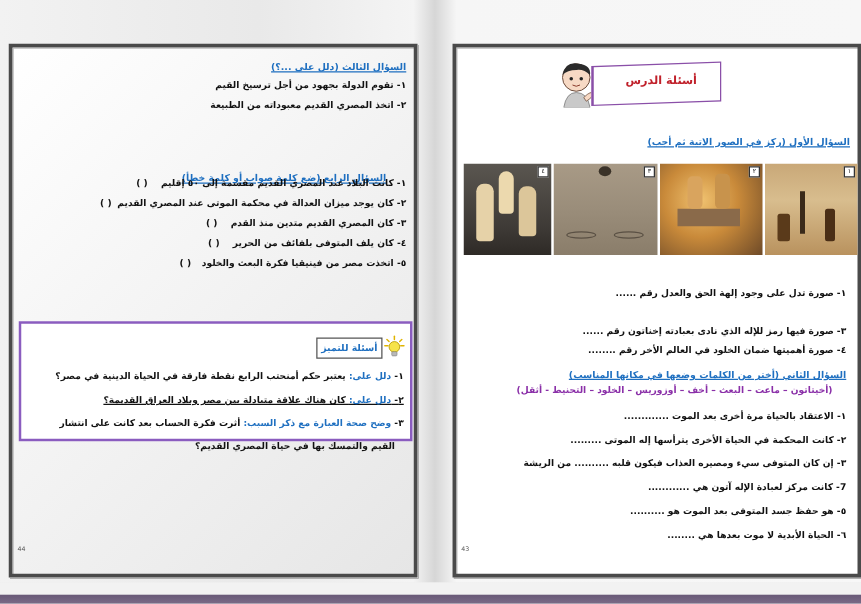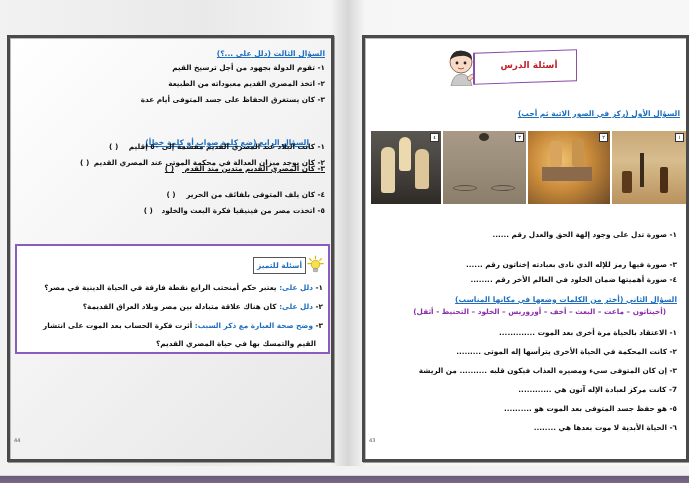--- a/index.html
+++ b/index.html
@@ -86,67 +86,66 @@
 </head>
 <body>
 
 <div class="spread"></div>
 <div class="bottom-bar"></div>
 
 <div class="page page-left">
   <div class="q-title abs" style="right:6px; top:10px;">السؤال الثالث (دلل على ...؟)</div>
   <div class="line abs" style="right:6px; top:24px;">١- تقوم الدولة بجهود من أجل ترسيخ القيم</div>
   <div class="line abs" style="right:6px; top:40px;">٢- اتخذ المصري القديم معبوداته من الطبيعة</div>
-  <div class="line abs" style="right:6px; top:56px;">٣- كان يستغرق الحفاظ على جسد المتوفى أيام عدة</div>
 
   <div class="q-title abs" style="right:22px; top:79px;margin-top:20px;">السؤال الرابع (ضع كلمة صواب أو كلمة خطأ)</div>
 
   <div class="line abs" style="right:6px; top:103px;">
     <span>١- كانت البلاد عند المصري القديم مقسمة إلى ٥٠ إقليم</span>
     <span style="margin-right:8px;">(      )</span>
   </div>
   <div class="line abs" style="right:6px; top:119px;">
     <span>٢- كان يوجد ميزان العدالة في محكمة الموتى عند المصري القديم</span>
     <span style="margin-right:2px;">(      )</span>
   </div>
-  <div class="line abs" style="right:6px; top:125px;text-decoration:underline;">
+  <div class="line abs" style="right:6px; top:135px;">
     <span>٣- كان المصري القديم متدين منذ القدم</span>
     <span style="margin-right:8px;">(      )</span>
   </div>
   <div class="line abs" style="right:6px; top:151px;margin-left:24px;">
     <span>٤- كان يلف المتوفى بلفائف من الحرير</span>
     <span style="margin-right:8px;">(      )</span>
   </div>
   <div class="line abs" style="right:6px; top:167px;">
     <span>٥- اتخذت مصر من فينيقيا فكرة البعث والخلود</span>
     <span style="margin-right:6px;">(      )</span>
   </div>
 
-  <div class="excel-box" style="top:206px; left:5px; width:315px; height:110px;">
+  <div class="excel-box" style="top:219px; left:5px; width:315px; height:96px;">
     <svg class="bulb-icon" viewBox="0 0 20 22">
       <g stroke="#e0b400" stroke-width="1.4" stroke-linecap="round">
         <line x1="10" y1="1" x2="10" y2="4"></line>
         <line x1="3" y1="4" x2="5" y2="6"></line>
         <line x1="17" y1="4" x2="15" y2="6"></line>
         <line x1="1" y1="10" x2="4" y2="10"></line>
         <line x1="19" y1="10" x2="16" y2="10"></line>
       </g>
       <circle cx="10" cy="11" r="5" fill="#f6e34a" stroke="#b89a00" stroke-width="0.8"></circle>
       <rect x="7.5" y="15.5" width="5" height="4" rx="1" fill="#b9b9b9" stroke="#777" stroke-width="0.5"></rect>
     </svg>
     <div class="excel-label-box">أسئلة للتميز</div>
 
     <div class="line abs" style="right:5px; top:36px;">
       <span>١- </span><span class="blue">دلل على:</span><span> يعتبر حكم أمنحتب الرابع نقطة فارقة في الحياة الدينية في مصر؟</span>
     </div>
-    <div class="line abs" style="right:5px; top:55px;">
+    <div class="line abs" style="right:5px; top:55px;text-decoration:underline;">
       <span>٢- </span><span class="blue">دلل على:</span><span> كان هناك علاقة متبادلة بين مصر وبلاد العراق القديمة؟</span>
     </div>
     <div class="line abs" style="right:5px; top:74px;">
-      <span>٣- </span><span class="blue">وضح صحة العبارة مع ذكر السبب:</span><span> أثرت فكرة الحساب بعد الموت على انتشار</span>
+      <span>٣- </span><span class="blue">وضح صحة العبارة مع ذكر السبب:</span><span> أثرت فكرة الحساب بعد كانت على انتشار</span>
     </div>
     <div class="line abs" style="right:12px; top:92px;">القيم والتمسك بها في حياة المصري القديم؟</div>
   </div>
 
   <div class="page-num">44</div>
 </div>
 
 <div class="page page-right">
 
   <svg class="boy-avatar" viewBox="0 0 34 38">

